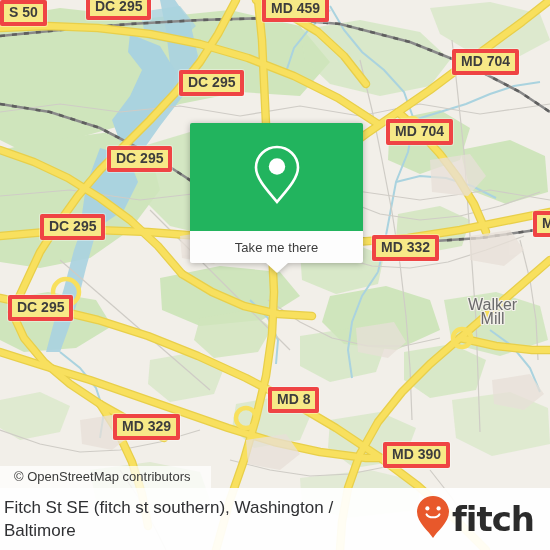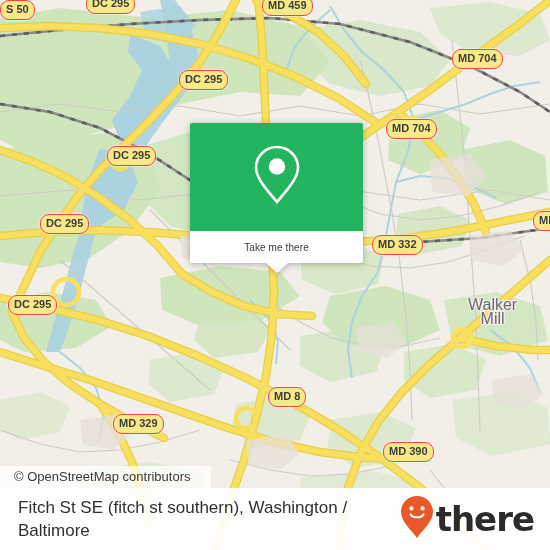--- a/index.html
+++ b/index.html
@@ -11,25 +11,25 @@
   }
 
   
   #map{position:absolute;left:0;top:0;width:550px;height:550px;overflow:hidden;background:#f2efe9;}
   #map svg{display:block;}
 
   
   .shield{
     position:absolute;
     background:#f7e987;
-    border:1px solid #ef4444;
-    border-radius:9px;
+    border:4px solid #ef4444;
+    border-radius:2px;
     color:#3d3d3d;
     font-weight:bold;
-    font-size:11px;
+    font-size:14px;
     line-height:13px;
     padding:2px 5px 3px 5px;
     white-space:nowrap;
     font-family:"Liberation Sans","DejaVu Sans",sans-serif;
     box-shadow:0 0 0 1px rgba(255,255,255,.35);
   }
 
   .place-label{
     position:absolute;
     color:#6b6b6b;
@@ -51,21 +51,21 @@
   #callout-green{
     background:#22b45e;height:108px;
     border-radius:2px 2px 0 0;
     display:flex;align-items:center;justify-content:center;
   }
   #callout-bottom{
     background:#fdfdfd;height:32px;border-radius:0 0 2px 2px;
     display:flex;align-items:center;justify-content:center;
   }
   #callout-label{
-    color:#3c3c3c;font-size:10px;letter-spacing:.1px;
+    color:#3c3c3c;font-size:13px;letter-spacing:.1px;
     font-family:"Liberation Sans","DejaVu Sans",sans-serif;
   }
   #callout-tail{
     position:absolute;left:50%;transform:translateX(-50%);
     top:140px;width:0;height:0;
     border-left:11px solid transparent;
     border-right:11px solid transparent;
     border-top:10px solid #fdfdfd;
   }
 
@@ -77,21 +77,21 @@
     color:#3a3a3a;font-size:13px;line-height:15px;
     font-family:"Liberation Sans","DejaVu Sans",sans-serif;
     white-space:nowrap;
   }
 
   
   #footer{
     position:absolute;left:0;top:488px;width:550px;height:62px;
     background:rgba(255,255,255,.93);
     display:flex;align-items:center;justify-content:space-between;
-    box-sizing:border-box;padding:0 16px 0 18px;
+    box-sizing:border-box;padding:0 16px 0 4px;
   }
   #footer-title{
     color:#2f3033;font-size:17px;line-height:23px;
     max-width:350px;
     font-family:"Liberation Sans","DejaVu Sans",sans-serif;
   }
   #brand{display:flex;align-items:center;gap:2px;}
   #brand-word{
     color:#2b2b2b;font-size:34px;line-height:34px;font-weight:bold;
     letter-spacing:-1px;
@@ -299,17 +299,17 @@
     <div id="footer-title">Fitch St SE (fitch st southern), Washington / Baltimore</div>
     <div id="brand">
       <span>
         <svg width="34" height="44" viewBox="0 0 34 44" xmlns="http://www.w3.org/2000/svg">
           <path d="M17 1 C8.2 1 1 8.1 1 16.8 C1 27.5 13 36.5 17 43 C21 36.5 33 27.5 33 16.8 C33 8.1 25.8 1 17 1 Z" fill="#e8582b"></path>
           <circle cx="11.4" cy="13.4" r="2.1" fill="#ffffff"></circle>
           <circle cx="22.6" cy="13.4" r="2.1" fill="#ffffff"></circle>
           <path d="M10.6 19.4 C12.6 23.2 21.4 23.2 23.4 19.4" fill="none" stroke="#ffffff" stroke-width="2.1" stroke-linecap="round"></path>
         </svg>
       </span>
-      <span id="brand-word">there</span>
+      <span id="brand-word">fitch</span>
     </div>
   </div>
 
 </div>
 
 </body></html>

